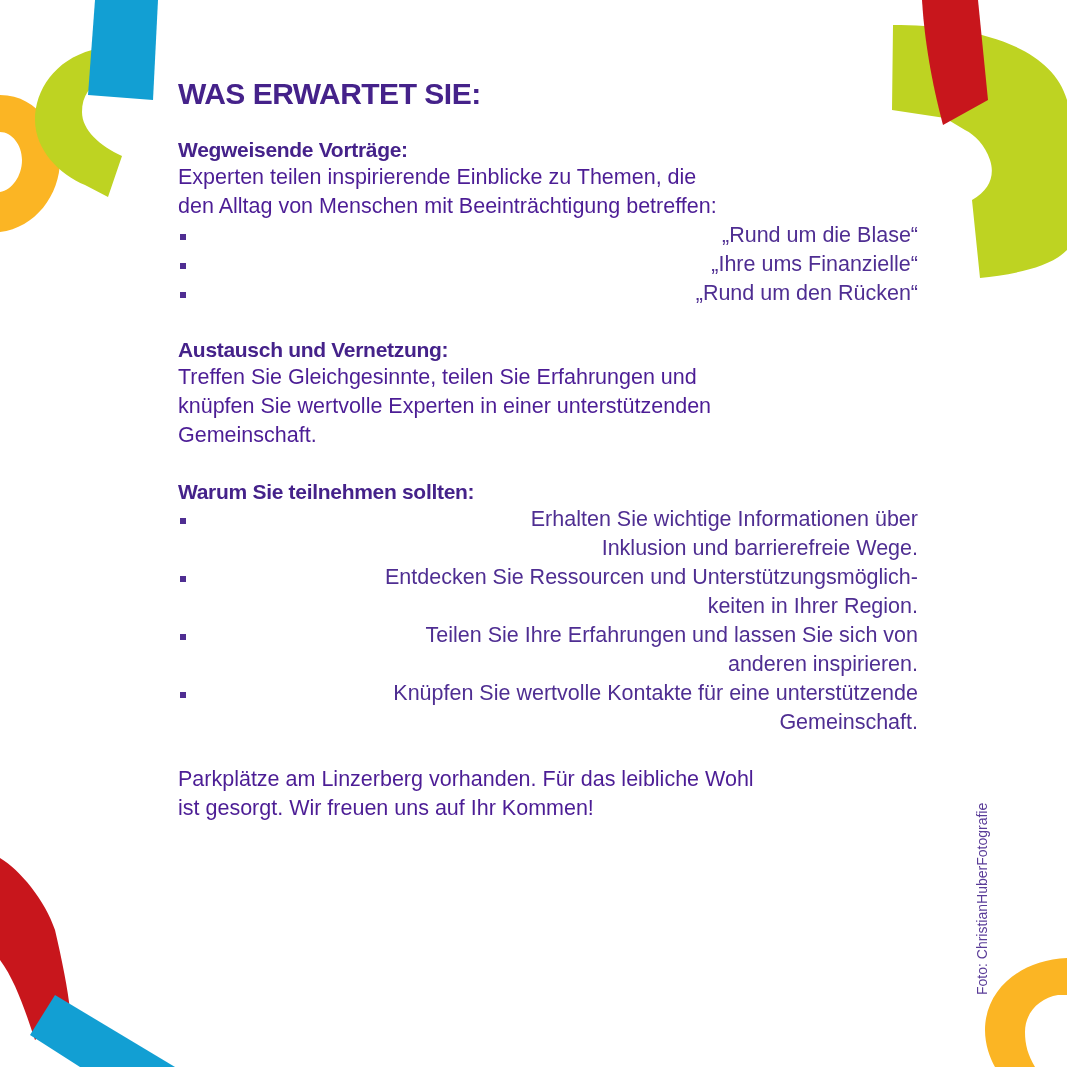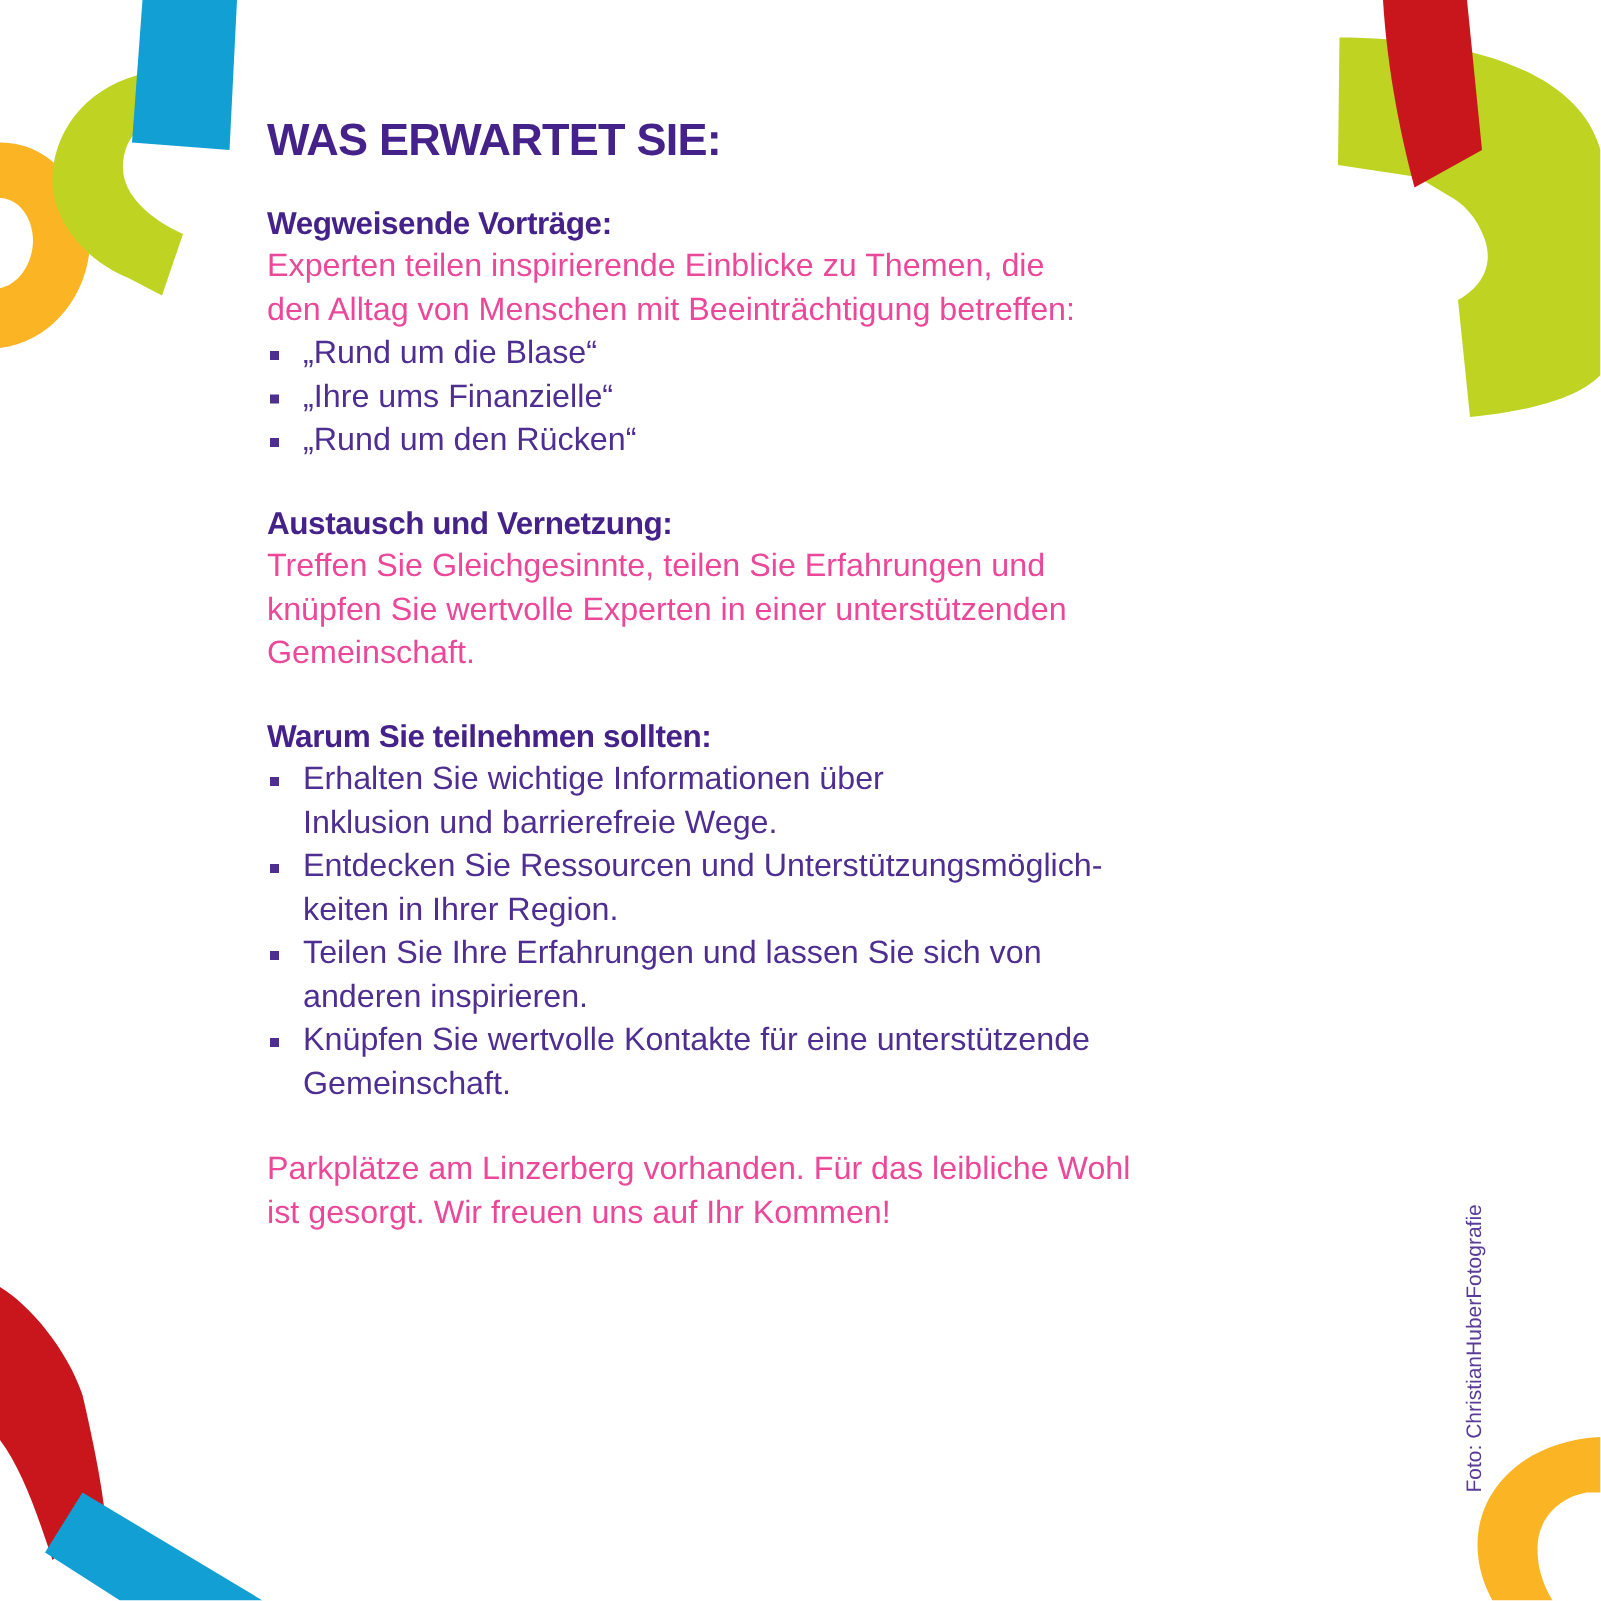--- a/index.html
+++ b/index.html
@@ -3,23 +3,23 @@
 <meta charset="utf-8">
 <style>
   html, body { margin:0; padding:0; }
   body { width:1067px; height:1067px; background:#ffffff; position:relative; overflow:hidden;
          font-family:"Liberation Sans", "DejaVu Sans", sans-serif; color:#4a2a8c; }
   .deco { position:absolute; left:0; top:0; width:1067px; height:1067px; pointer-events:none; }
   .content { position:absolute; left:178px; top:72px; width:740px; }
   .title { font-size:30px; font-weight:bold; color:#45228a; letter-spacing:-0.5px; margin:4px 0 24px 0; line-height:36px; }
   .section { margin-bottom:28px; }
   .h { font-size:21px; font-weight:bold; color:#45228a; line-height:27px; letter-spacing:-0.3px; }
-  .p { font-size:21.5px; line-height:29px; color:#ec4899; }
+  .p { font-size:21.5px; line-height:29px; color:#4c1d95; }
   ul { list-style:none; margin:0; padding:0; }
-  li { position:relative; padding-left:24px; font-size:21.5px; line-height:29px; color:#4f2e92; }
+  li { position:relative; padding-left:24px; font-size:21.5px; line-height:29px; color:#4f2e92;text-align:right; }
   li::before { content:""; position:absolute; left:2px; top:13px; width:6px; height:6px; background:#4f2e92; }
   .credit { position:absolute; left:974px; top:995px; transform-origin:0 0; transform:rotate(-90deg);
             font-size:14px; color:#5a3c98; white-space:nowrap; }
 </style>
 </head>
 <body>
 
 <svg class="deco" viewBox="0 0 1067 1067">
 
   <path d="M0,95 C40,95 60,135 60,160 C60,195 35,228 0,232 L0,192 C12,190 22,176 22,160 C22,145 12,132 0,132 Z" fill="#fbb524"></path>

